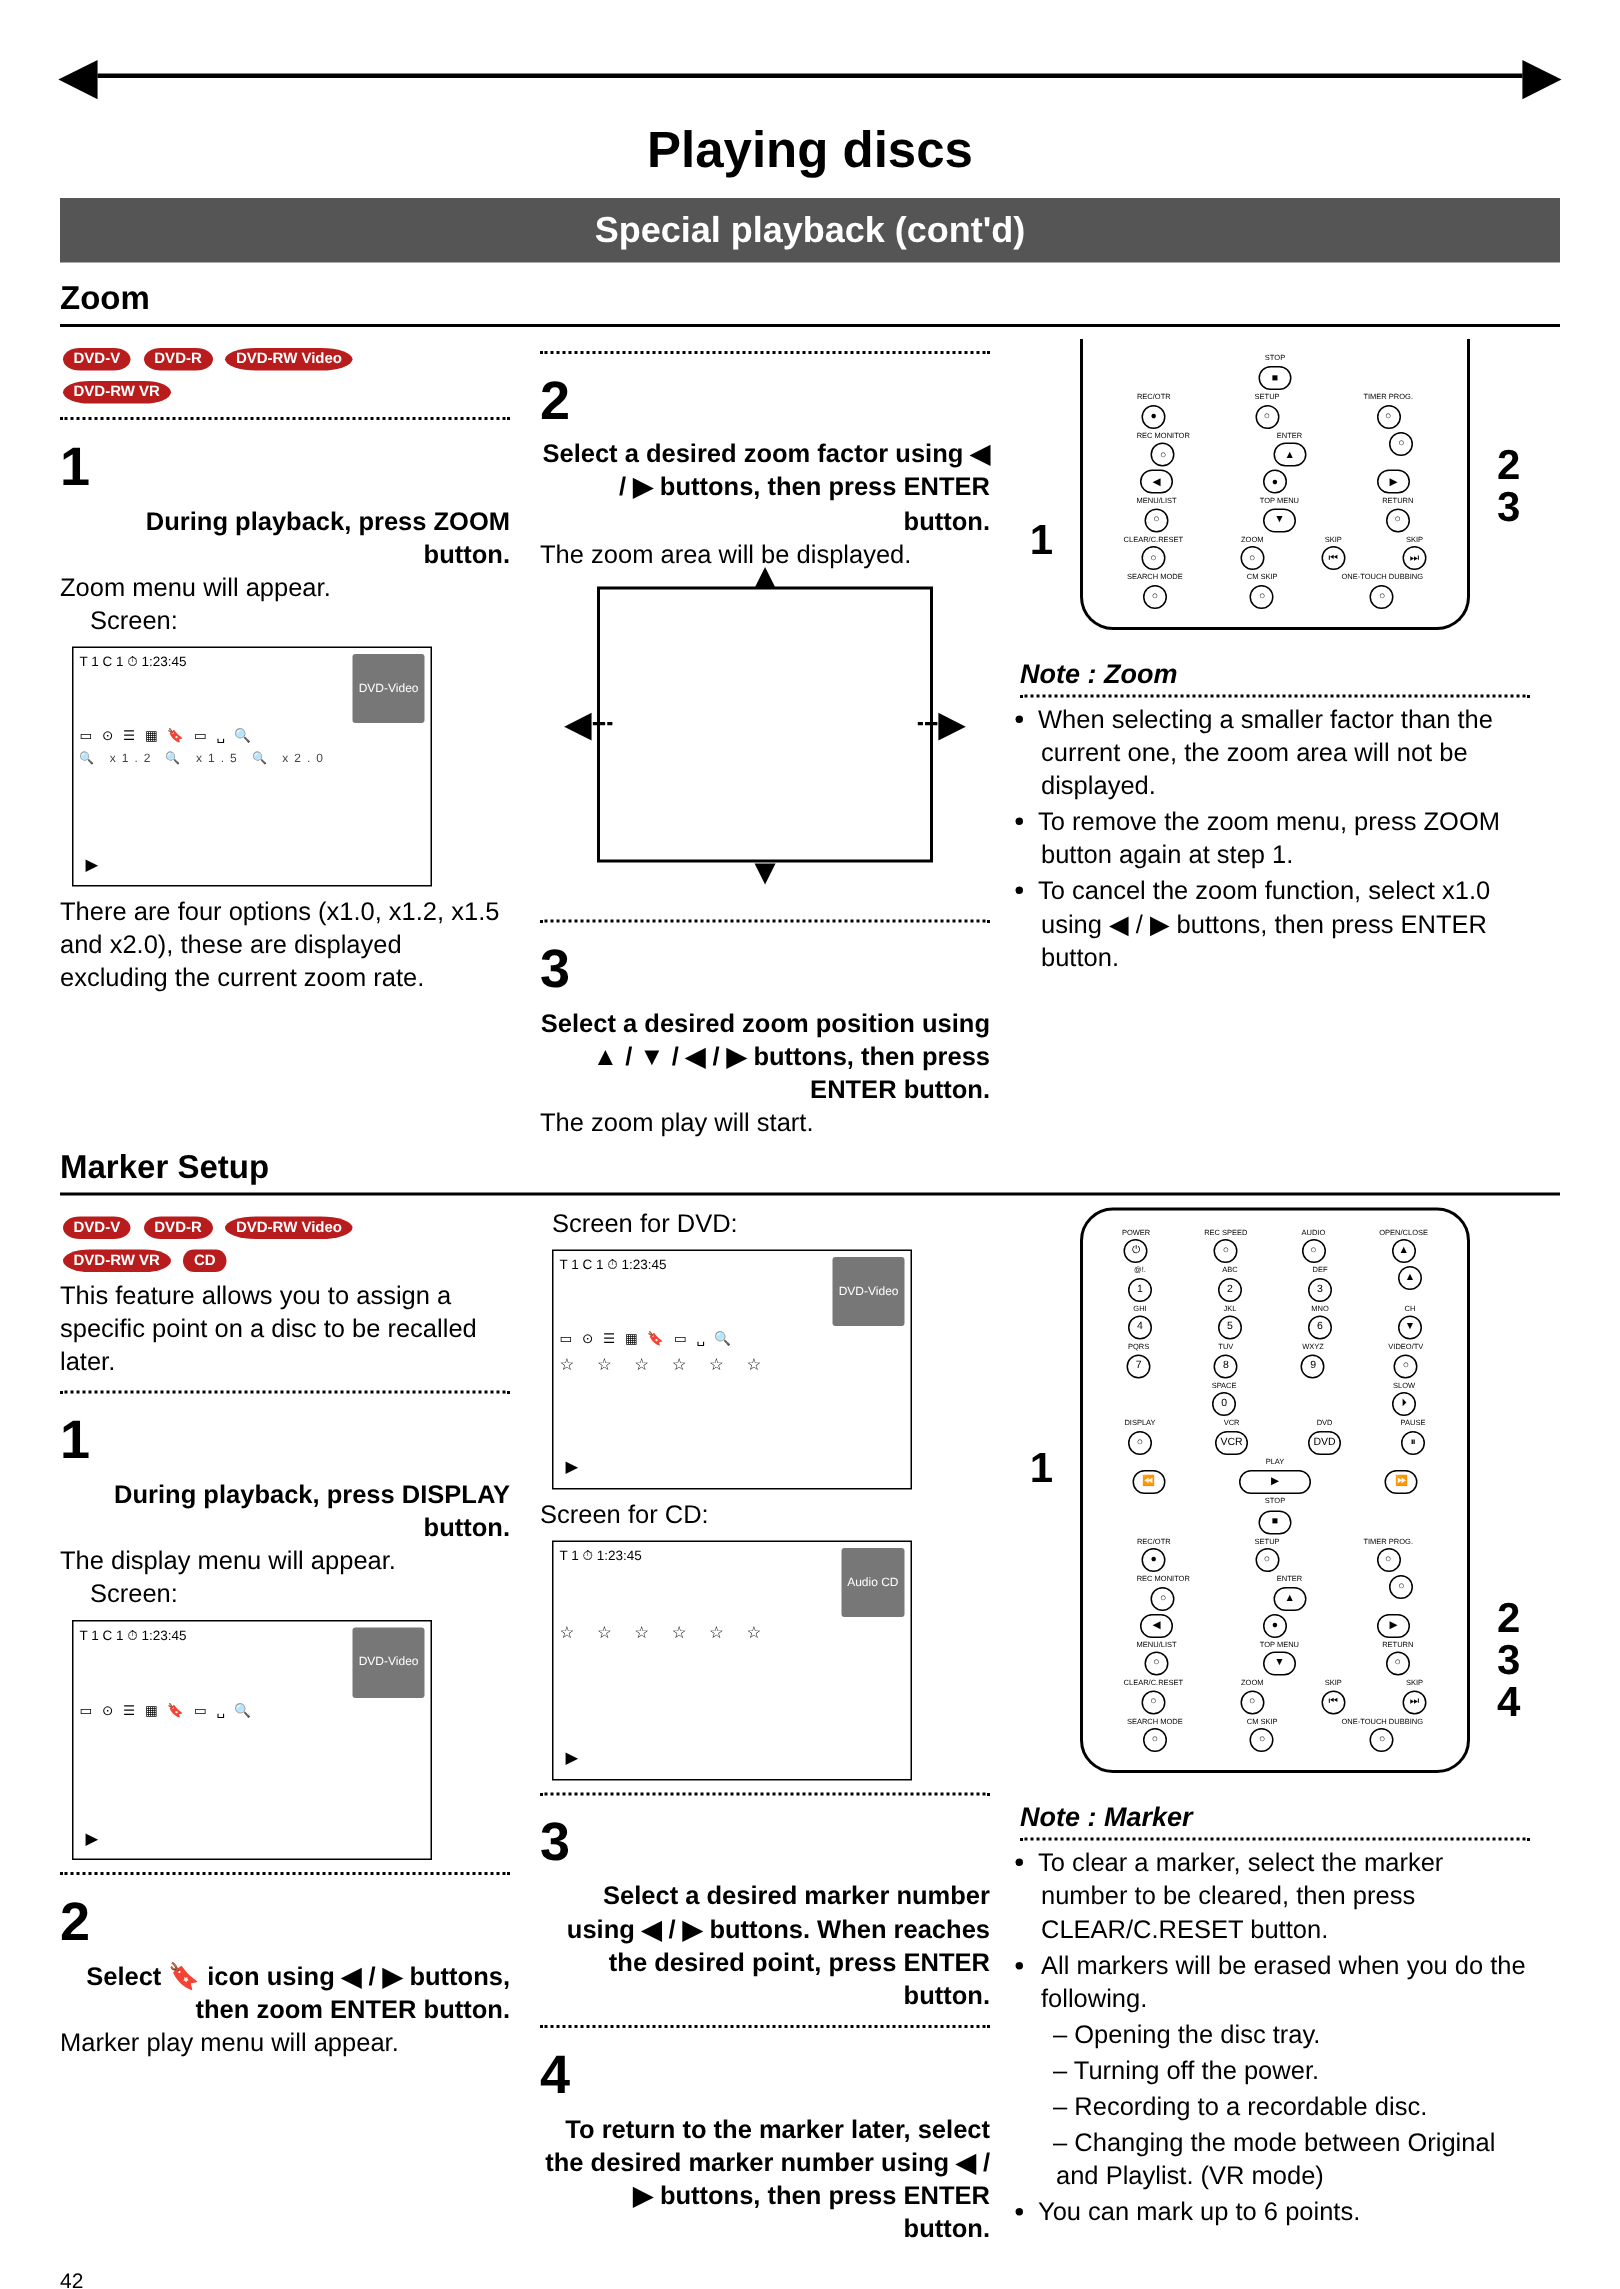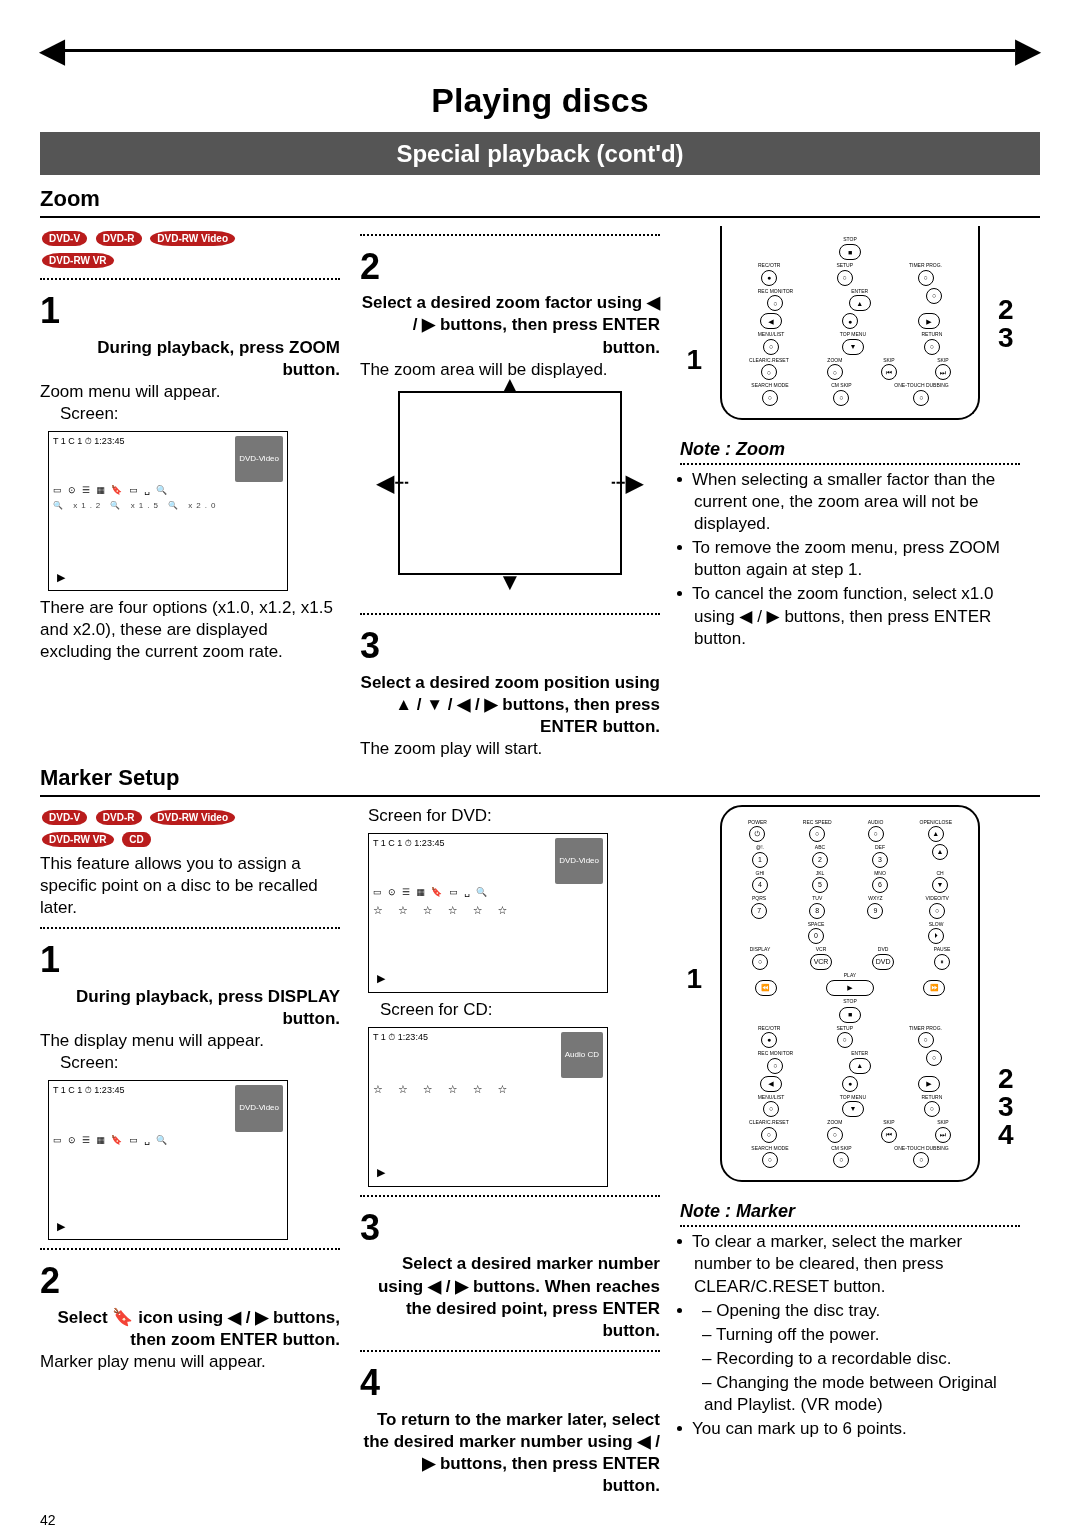--- a/index.html
+++ b/index.html
@@ -341,21 +341,21 @@
     <div style="margin-left:8px">Screen for DVD:</div>
     <div class="screen-box">
       <div class="screen-label-row">
         <span>T  1  C   1  ⏱  1:23:45</span>
         <span class="screen-badge">DVD-Video</span>
       </div>
       <div class="screen-icons">▭ ⊙ ☰ ▦ 🔖 ▭ ␣ 🔍</div>
       <div class="stars">☆ ☆ ☆ ☆ ☆ ☆</div>
       <span class="play-tri tri">▶</span>
     </div>
-    <div style="margin-left:20px; margin-top:6px">Screen for CD:</div>
+    <div style="margin-left:0; margin-top:6px">Screen for CD:</div>
     <div class="screen-box">
       <div class="screen-label-row">
         <span>T  1  ⏱  1:23:45</span>
         <span class="screen-badge">Audio CD</span>
       </div>
       <div class="stars">☆ ☆ ☆ ☆ ☆ ☆</div>
       <span class="play-tri tri">▶</span>
     </div>
     <div class="dotted-rule"></div>
     <div class="stepnum">3</div>
@@ -453,20 +453,21 @@
         <div class="callout-num">2</div>
         <div class="callout-num">3</div>
         <div class="callout-num">4</div>
       </div>
     </div>
 
     <div class="note-head">Note : Marker</div>
     <ul class="notes">
       <li>To clear a marker, select the marker number to be cleared, then press CLEAR/C.RESET button.</li>
       <li>
+        <span>All markers will be erased when you do the following.</span>
         <ul class="sub">
           <li>Opening the disc tray.</li>
           <li>Turning off the power.</li>
           <li>Recording to a recordable disc.</li>
           <li>Changing the mode between Original and Playlist. (VR mode)</li>
         </ul>
       </li>
       <li>You can mark up to 6 points.</li>
     </ul>
   </div>

